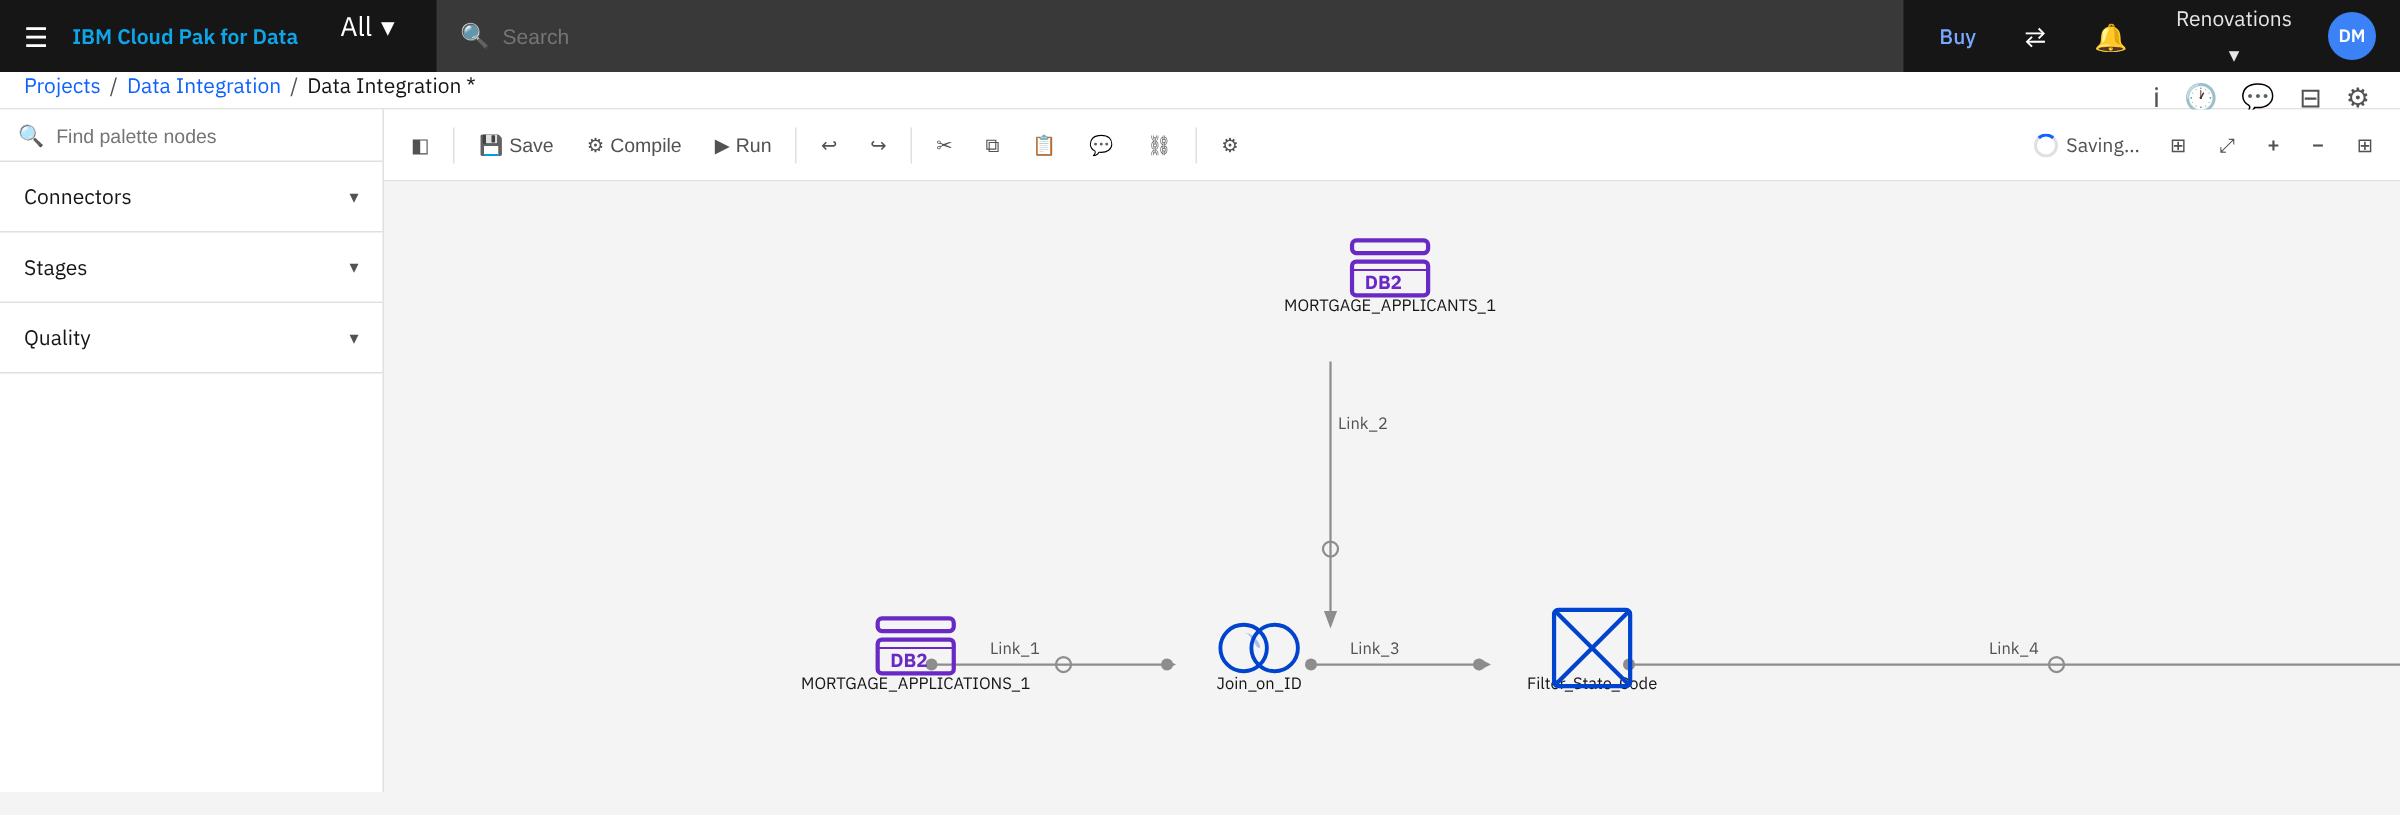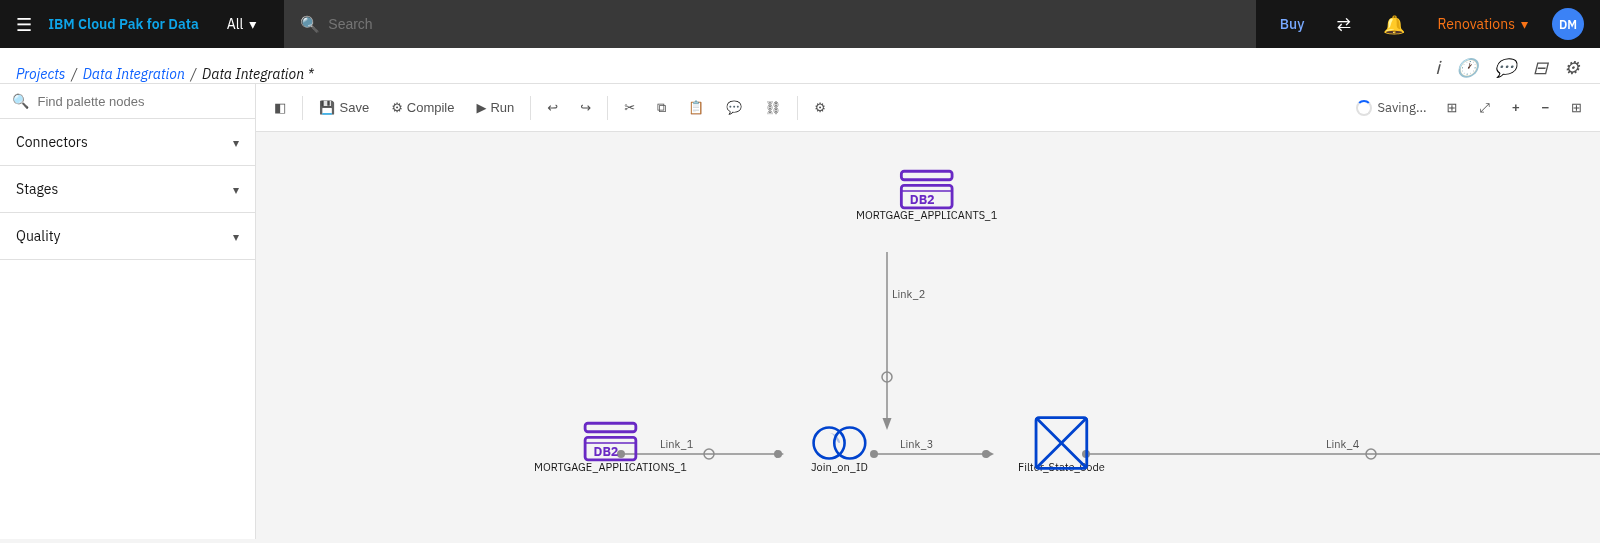--- a/index.html
+++ b/index.html
@@ -30,50 +30,50 @@
     .top-nav-search-container input {
       background: transparent;
       border: none;
       color: #c6c6c6;
       font-size: 14px;
       outline: none;
       width: 100%;
     }
     .top-nav-search-icon { color: #c6c6c6; font-size: 16px; }
     .top-nav-all-selector {
-      display: flex; align-items: center; gap: 6px;
-      color: #fff; font-size: 14px; cursor: pointer;
+      display: flex; gap: 6px;
+      color: #fff; font-size: 18px; cursor: pointer;
       padding: 0 12px;
       height: 36px;
     }
     .top-nav-buy { color: #78a9ff; font-size: 14px; font-weight: 500; cursor: pointer; padding: 0 8px; }
     .top-nav-icon { color: #fff; font-size: 18px; cursor: pointer; padding: 0 8px; }
     .top-nav-org {
       display: flex; align-items: center; gap: 6px;
-      color: #f97316; font-size: 14px; cursor: pointer;
+      color: #e5e5e5; font-size: 14px; cursor: pointer;
       padding: 0 8px;
+      flex-direction: column;
     }
     .top-nav-avatar {
       width: 32px; height: 32px; border-radius: 50%;
       background: #3b82f6; color: #fff;
       display: flex; align-items: center; justify-content: center;
       font-size: 12px; font-weight: 600; cursor: pointer;
     }
 
     
     .breadcrumb-bar {
       display: flex;
-      align-items: flex-end;
+      align-items: flex-start;
       background: #fff;
       border-bottom: 1px solid #e0e0e0;
-      height: 36px;
+      height: 25px;
       padding: 0 16px;
       gap: 6px;
       font-size: 14px;
-      font-style: italic;
     }
     .breadcrumb-link { color: #0f62fe; cursor: pointer; text-decoration: none; }
     .breadcrumb-sep { color: #525252; }
     .breadcrumb-current { color: #161616; }
     .breadcrumb-actions { margin-left: auto; display: flex; gap: 8px; align-items: center; }
     .breadcrumb-action-icon { color: #525252; cursor: pointer; font-size: 18px; padding: 4px; }
 
     
     .main-layout { display: flex; height: calc(100vh - 88px); }
 

